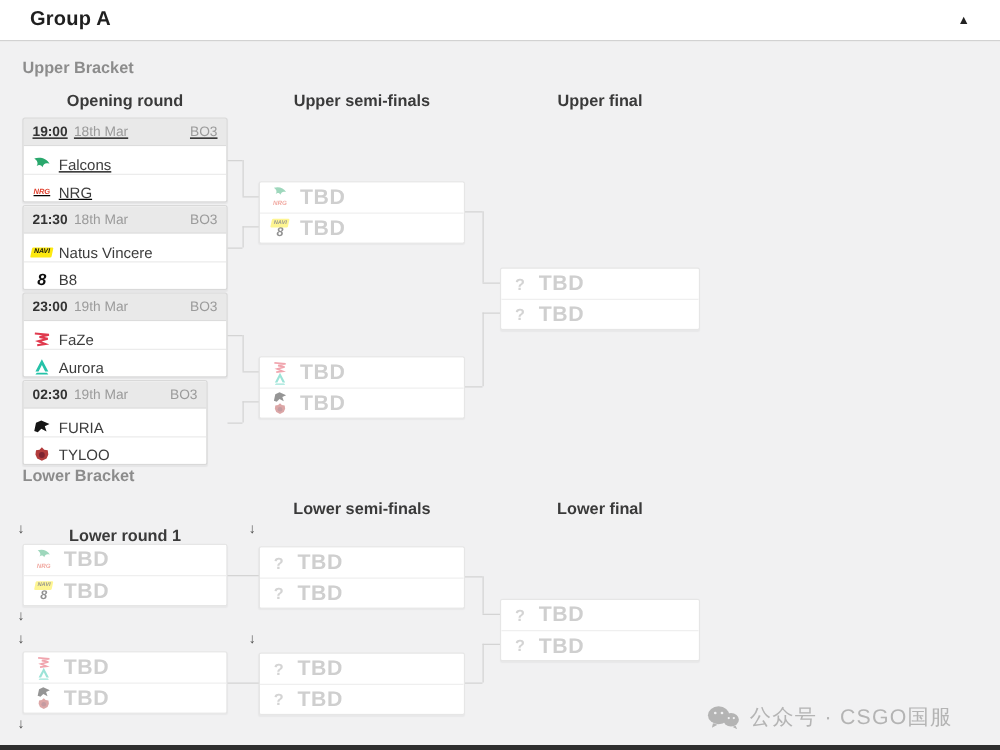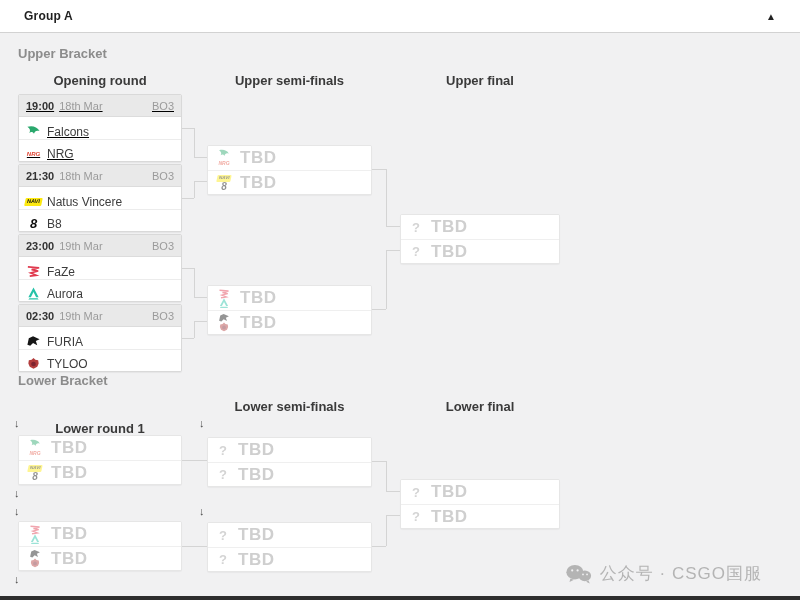--- a/index.html
+++ b/index.html
@@ -3,21 +3,21 @@
 <meta charset="utf-8">
 <style>
   * { margin:0; padding:0; box-sizing:border-box; }
   html,body { width:800px; height:600px; }
   body { font-family:"Liberation Sans","DejaVu Sans",sans-serif; background:#fff; }
   .stage { position:relative; width:800px; height:600px; background:#f1f1f2; overflow:hidden; }
 
   
   .topbar { position:absolute; left:0; top:0; width:800px; height:33px; background:#fff;
             border-bottom:1px solid #d2d2d2; display:flex; align-items:center; padding:0 24px; }
-  .group-title { font-size:12px; font-weight:bold; color:#1f1f1f; letter-spacing:.2px; }
+  .group-title { font-size:16px; font-weight:bold; color:#1f1f1f; letter-spacing:.2px; }
   .collapse-caret { margin-left:auto; font-size:10px; color:#222; cursor:pointer; }
 
   .section-label { position:absolute; font-size:13px; font-weight:bold; color:#8c8c8c; }
   .col-header { position:absolute; font-size:13px; font-weight:bold; color:#3a3a3a; text-align:center; }
 
   
   .card { position:absolute; background:#fff; border:1px solid #d9d9d9; border-radius:2px;
           box-shadow:0 1px 1px rgba(0,0,0,.05); overflow:hidden; cursor:pointer; }
   .match-header { height:22px; background:#e9e9e9; border-bottom:1px solid #dcdcdc;
                   display:flex; align-items:center; gap:5px; padding:0 7px; font-size:11px; }
@@ -160,21 +160,21 @@
     <div class="team-row">
       <span class="logo">
           <svg width="15" height="15">
             <use href="#sym-aurora"></use>
           </svg>
         </span>
       <span>Aurora</span>
     </div>
   </div>
 
-  <div class="card" style="left:18px; top:304px; width:164px;">
+  <div class="card" style="left:18px; top:304px; width:148px;">
     <div class="match-header">
       <span class="m-time">02:30</span>
       <span class="m-date">19th Mar</span>
       <span class="m-format">BO3</span>
     </div>
     <div class="team-row">
       <span class="logo">
           <svg width="15" height="15">
             <use href="#sym-furia"></use>
           </svg>

